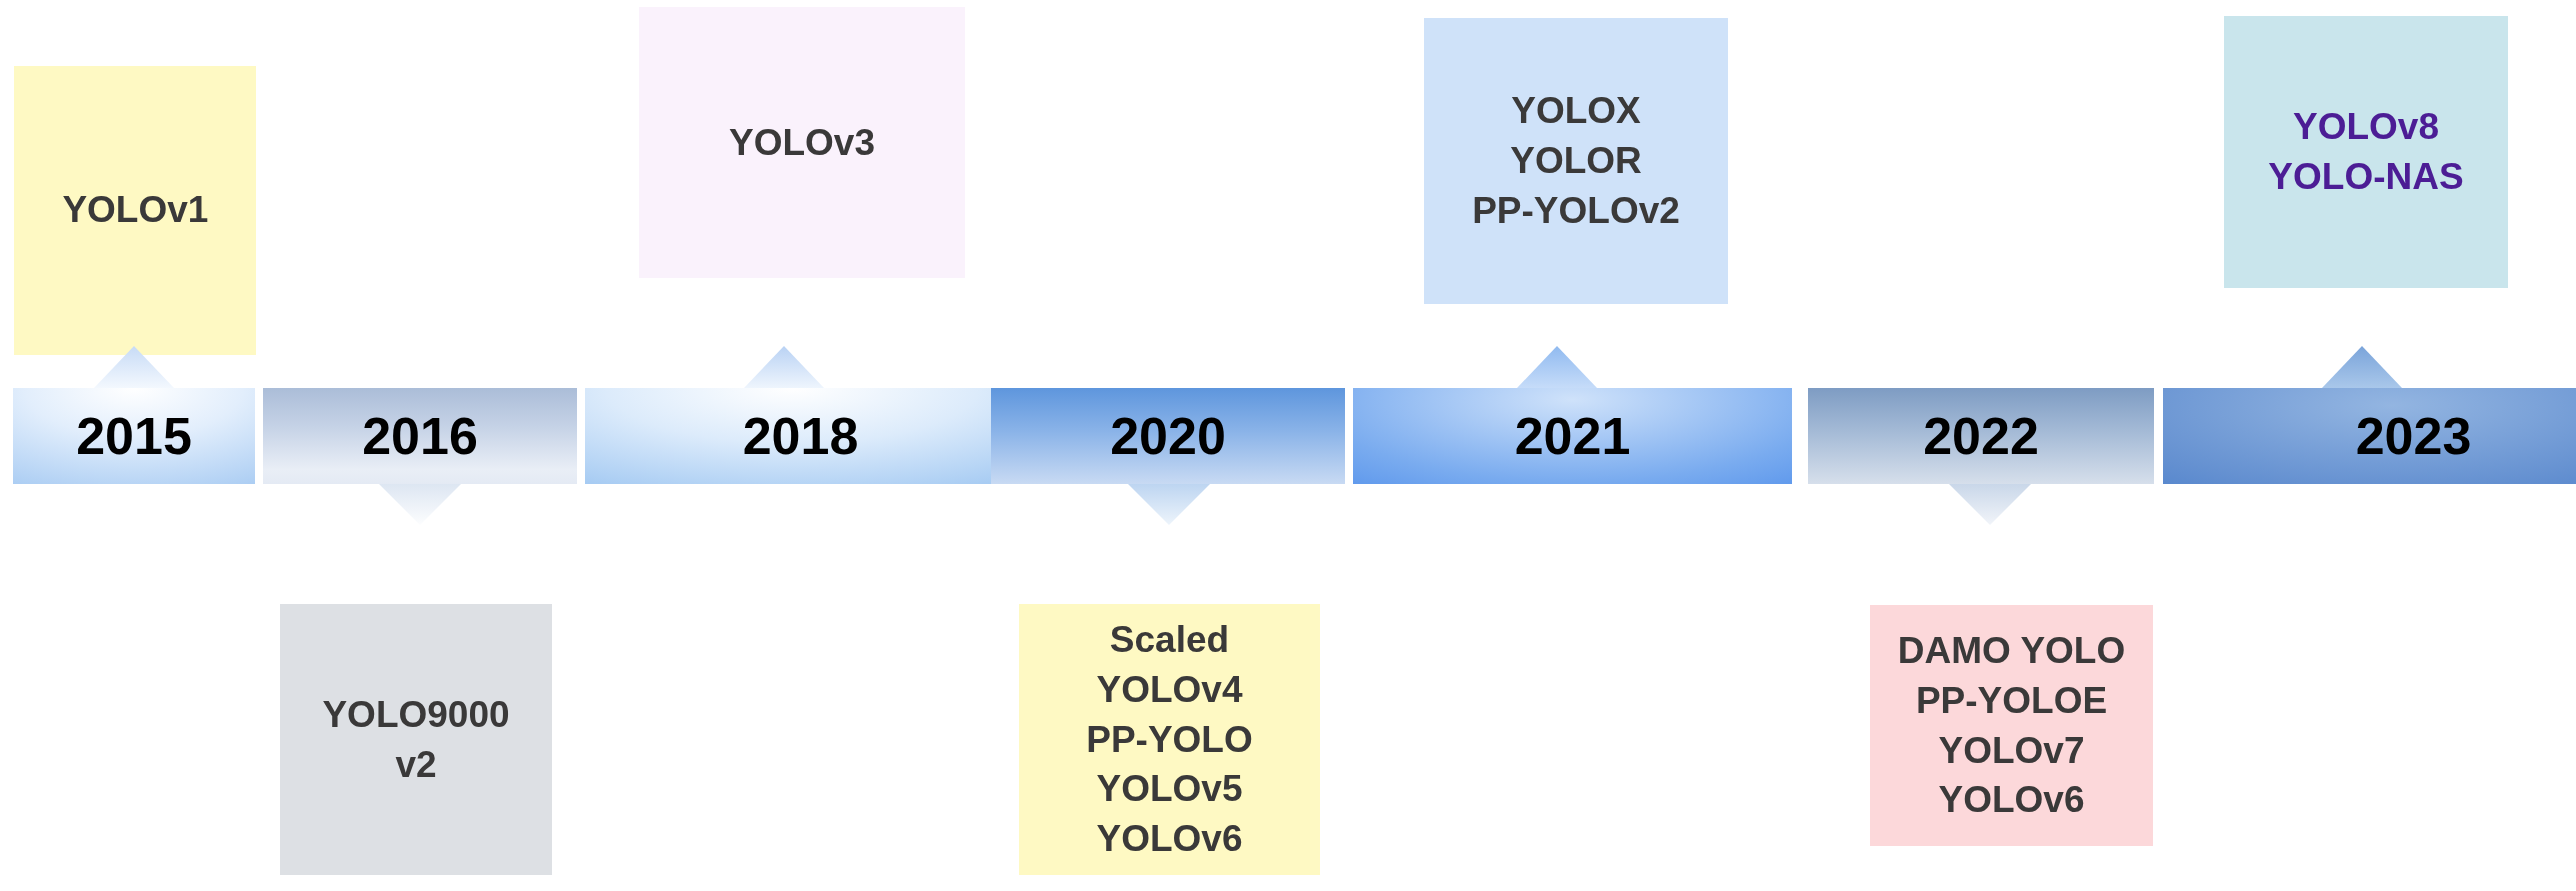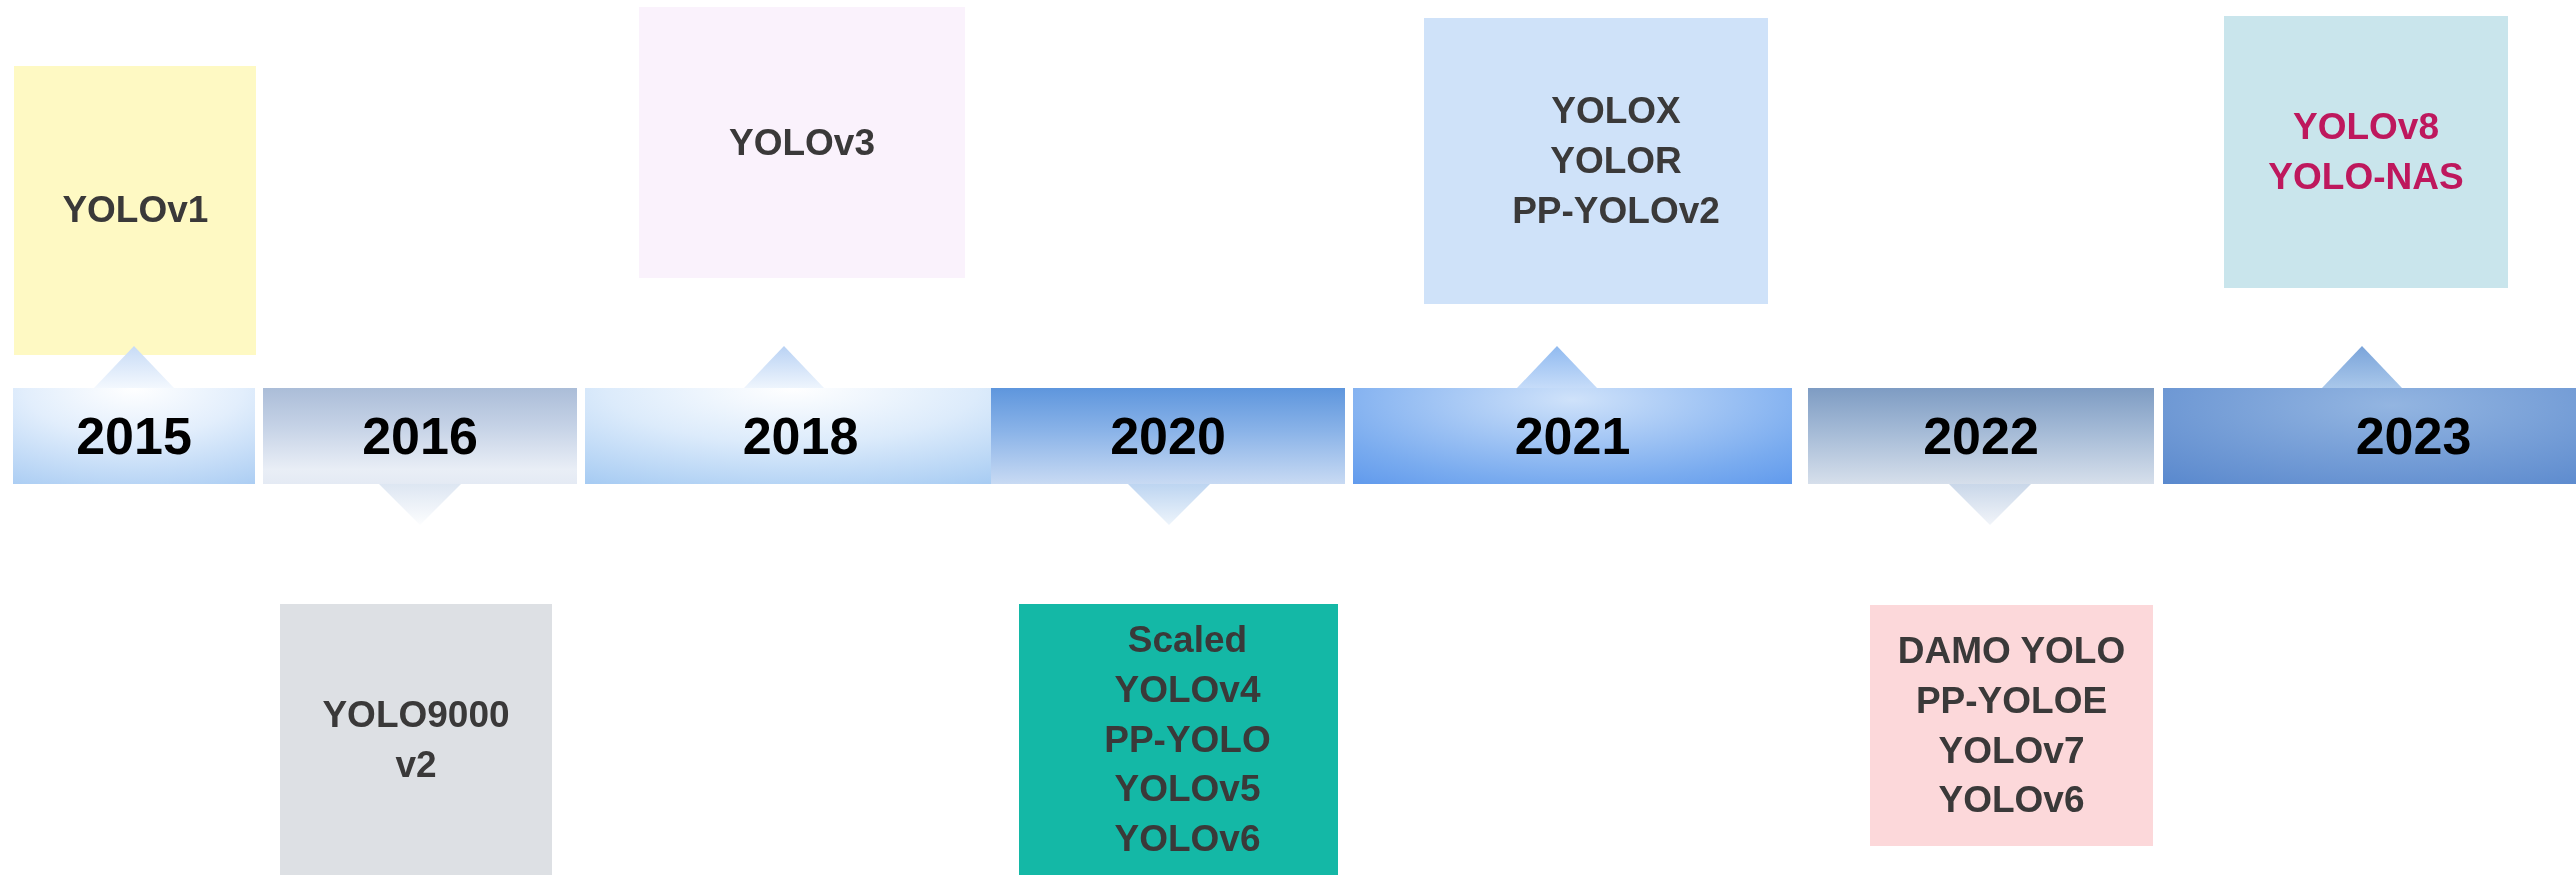--- a/index.html
+++ b/index.html
@@ -15,22 +15,22 @@
     position:absolute;
     display:flex;flex-direction:column;
     justify-content:center;align-items:center;
     text-align:center;
     font-weight:700;font-size:37px;line-height:1.35;
     color:#3a3939;
   }
   .box .line{display:block;white-space:nowrap;}
   .box-yolov1 {left:14.4px;  top:17.6px;  width:242px;height:289px;}
   .box-yolov3 {left:639px; top:7px;  width:326px;height:271px;}
-  .box-yolox  {left:1424px;top:17.6px;  width:304px;height:286px;padding-left:40px;}
-  .box-yolov8 {left:2224px;top:16px;  width:284px;height:272px;color:#be185d;}
+  .box-yolox  {left:1424px;top:17.6px;  width:304px;height:286px;}
+  .box-yolov8 {left:2224px;top:16px;  width:284px;height:272px;color:#4c1d95;}
   .box-yolo9000{left:280px; top:604px;width:272px;height:271px;text-align:center;}
   .box-scaled {left:1019px;top:604px;width:301px;height:271px;}
   .box-damo   {left:1870px;top:605px;width:283px;height:241px;}
   
   .segment{
     position:absolute;top:388px;height:96px;
     display:flex;justify-content:center;align-items:center;
   }
   .segment .year{
     font-weight:700;font-size:52px;color:#000000;letter-spacing:0;
@@ -88,21 +88,21 @@
   <div class="box box-yolov8" style="background-color: rgb(201, 229, 236);">
     <span class="line">YOLOv8</span>
     <span class="line">YOLO-NAS</span>
   </div>
 
   <div class="box box-yolo9000" style="background-color: rgb(221, 224, 228);">
     <span class="line">YOLO9000</span>
     <span class="line">v2</span>
   </div>
 
-  <div class="box box-scaled" style="background-color: #14b8a6; padding-left: 18px;">
+  <div class="box box-scaled" style="background-color: #fef9c3;">
     <span class="line">Scaled</span>
     <span class="line">YOLOv4</span>
     <span class="line">PP-YOLO</span>
     <span class="line">YOLOv5</span>
     <span class="line">YOLOv6</span>
   </div>
 
   <div class="box box-damo" style="background-color: rgb(252, 216, 218);">
     <span class="line">DAMO YOLO</span>
     <span class="line">PP-YOLOE</span>

